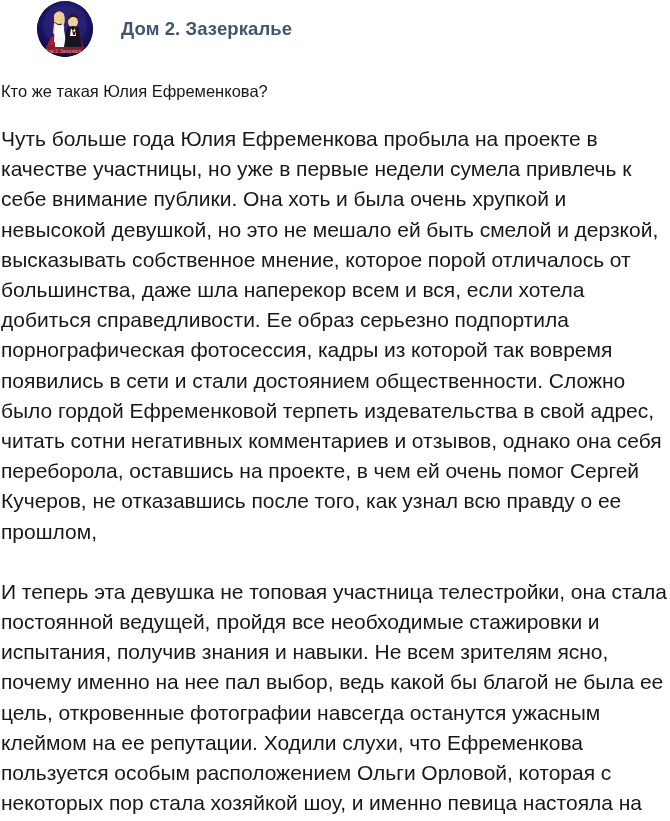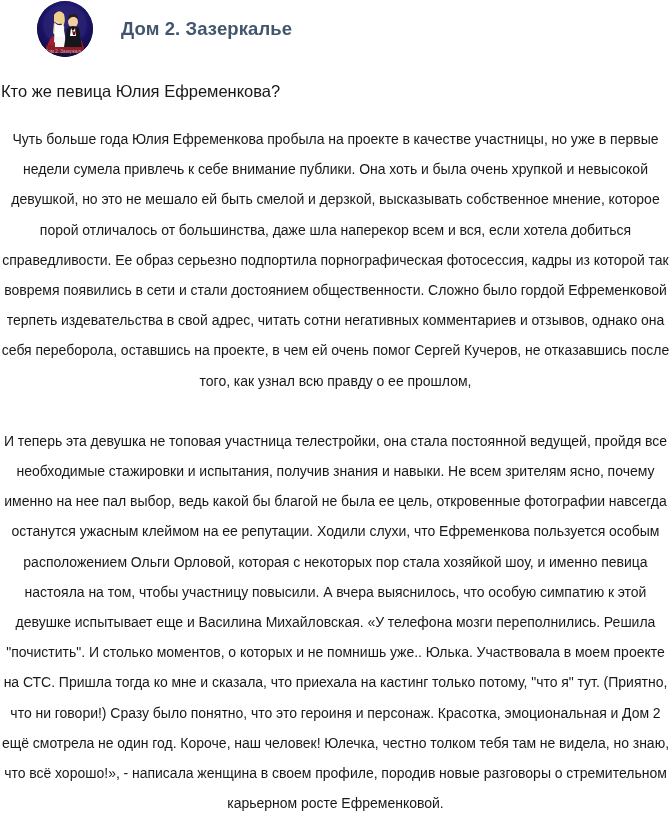--- a/index.html
+++ b/index.html
@@ -56,26 +56,26 @@
     padding-top: 22px;
   }
   .lede {
     font-size: 16.5px;
     line-height: 22px;
     color: #17181a;
     margin: 0 0 22px 0;
     padding-left: 1px;
   }
   .body-text p {
-    font-size: 14px;
+    font-size: 21px;
     line-height: 30.2px;
     color: #17181a;
     margin: 0 0 30px 0;
     padding-left: 1px;
-    text-align: center;
+    text-align: left;
     word-spacing: -0.15px;
   }
   .body-text p:last-child { margin-bottom: 0; }
 </style>
 </head>
 <body>
 
 <div class="page">
 
   <div class="post-header">
@@ -112,21 +112,21 @@
           <text x="28" y="52" font-family="'Liberation Sans',sans-serif" font-size="4.6" fill="#c9b7c6" text-anchor="middle" opacity="0.85">Дом 2. Зазеркалье</text>
         </g>
       </svg>
     </div>
 
     <div class="channel-title">Дом 2. Зазеркалье</div>
   </div>
 
   <div class="article">
 
-    <p class="lede">Кто же певица Юлия Ефременкова?</p>
+    <p class="lede">Кто же такая Юлия Ефременкова?</p>
 
     <div class="body-text">
       <p>Чуть больше года Юлия Ефременкова пробыла на проекте в качестве участницы, но уже в первые недели сумела привлечь к себе внимание публики. Она хоть и была очень хрупкой и невысокой девушкой, но это не мешало ей быть смелой и дерзкой, высказывать собственное мнение, которое порой отличалось от большинства, даже шла наперекор всем и вся, если хотела добиться справедливости. Ее образ серьезно подпортила порнографическая фотосессия, кадры из которой так вовремя появились в сети и стали достоянием общественности. Сложно было гордой Ефременковой терпеть издевательства в свой адрес, читать сотни негативных комментариев и отзывов, однако она себя переборола, оставшись на проекте, в чем ей очень помог Сергей Кучеров, не отказавшись после того, как узнал всю правду о ее прошлом,</p>
       <p>И теперь эта девушка не топовая участница телестройки, она стала постоянной ведущей, пройдя все необходимые стажировки и испытания, получив знания и навыки. Не всем зрителям ясно, почему именно на нее пал выбор, ведь какой бы благой не была ее цель, откровенные фотографии навсегда останутся ужасным клеймом на ее репутации. Ходили слухи, что Ефременкова пользуется особым расположением Ольги Орловой, которая с некоторых пор стала хозяйкой шоу, и именно певица настояла на том, чтобы участницу повысили. А вчера выяснилось, что особую симпатию к этой девушке испытывает еще и Василина Михайловская. «У телефона мозги переполнились. Решила "почистить". И столько моментов, о которых и не помнишь уже.. Юлька. Участвовала в моем проекте на СТС. Пришла тогда ко мне и сказала, что приехала на кастинг только потому, "что я" тут. (Приятно, что ни говори!) Сразу было понятно, что это героиня и персонаж. Красотка, эмоциональная и Дом 2 ещё смотрела не один год. Короче, наш человек! Юлечка, честно толком тебя там не видела, но знаю, что всё хорошо!», - написала женщина в своем профиле, породив новые разговоры о стремительном карьерном росте Ефременковой.</p>
     </div>
 
   </div>
 </div>
 
 </body></html>

